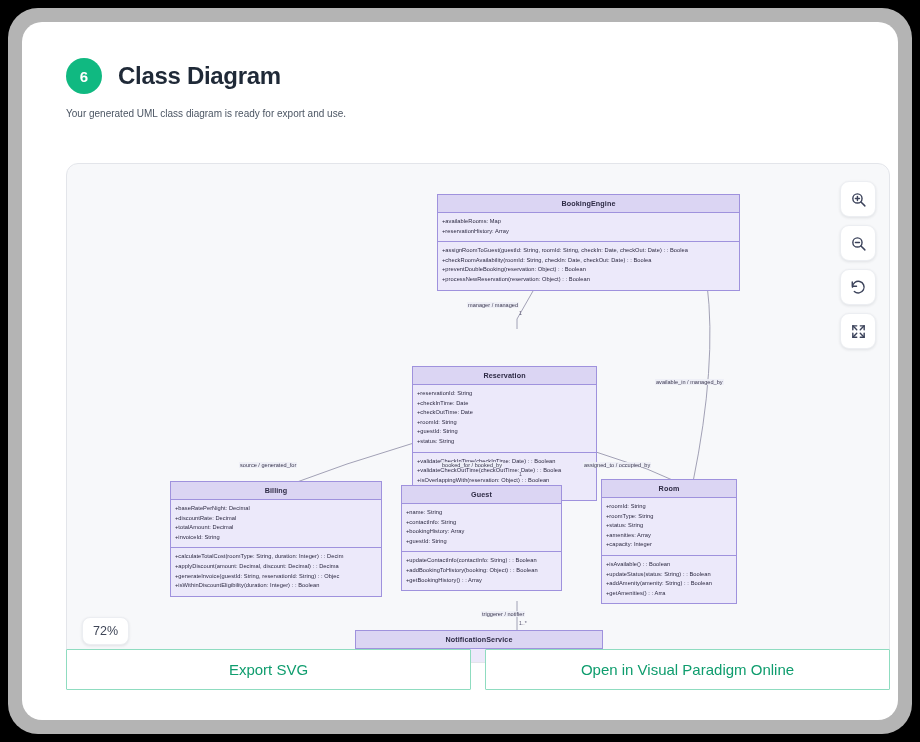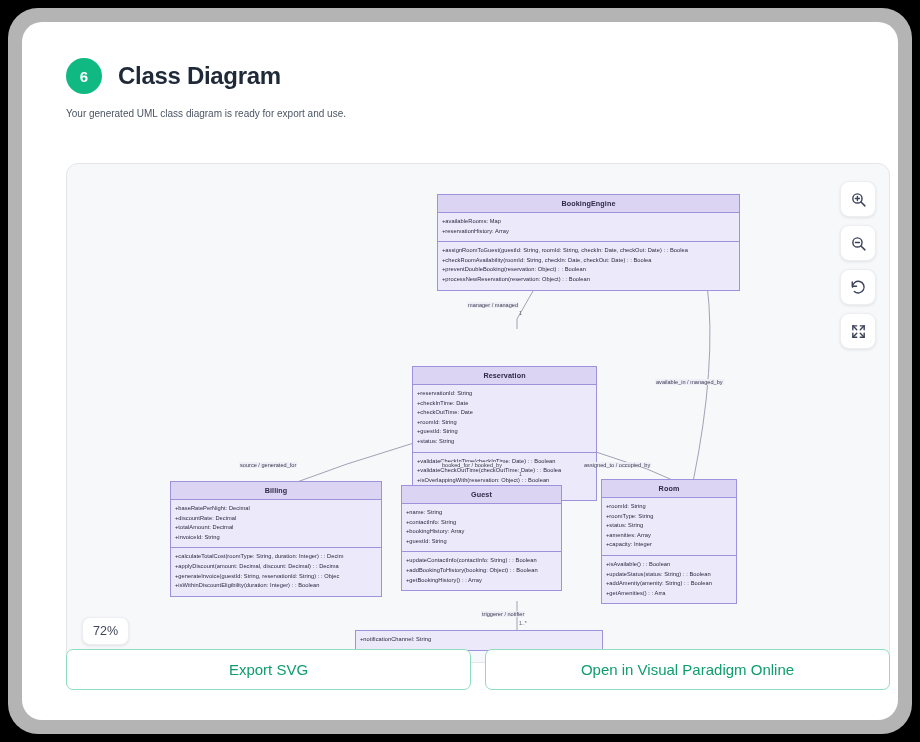--- a/index.html
+++ b/index.html
@@ -143,21 +143,21 @@
     position: absolute;
     left: 44px; bottom: 30px;
     width: 824px;
     display: flex; gap: 14px;
   }
   .action-btn {
     flex: 1 1 0;
     height: 41px;
     background: #ffffff;
     border: 1px solid #8fdcc0;
-    border-radius: 7px;
+    border-radius: 1px;
     color: #0f9d6e;
     font-size: 15px;
     font-family: "Liberation Sans", sans-serif;
     display: flex; align-items: center; justify-content: center;
     cursor: pointer;
   }
 </style>
 </head>
 <body>
 
@@ -266,20 +266,21 @@
           </div>
           <div class="uml-ops">
             <div class="uml-line">+isAvailable() : : Boolean</div>
             <div class="uml-line">+updateStatus(status: String) : : Boolean</div>
             <div class="uml-line">+addAmenity(amenity: String) : : Boolean</div>
             <div class="uml-line">+getAmenities() : : Arra</div>
           </div>
         </div>
 
         <div class="uml-class" style="left:288px; top:466px; width:248px;">
+          <div class="uml-name">NotificationService</div>
           <div class="uml-attrs" style="border-bottom:none;">
             <div class="uml-line">+notificationChannel: String</div>
           </div>
         </div>
 
         <div class="edge-label" style="left:400px; top:138px;">manager / managed</div>
         <div class="mult-label" style="left:452px; top:146px;">1</div>
 
         <div class="edge-label" style="left:588px; top:215px;">available_in / managed_by</div>
 

